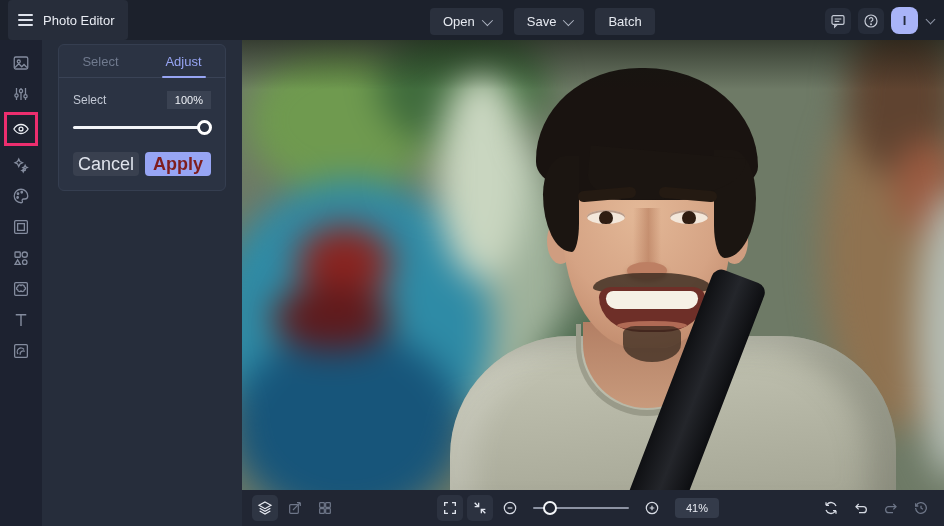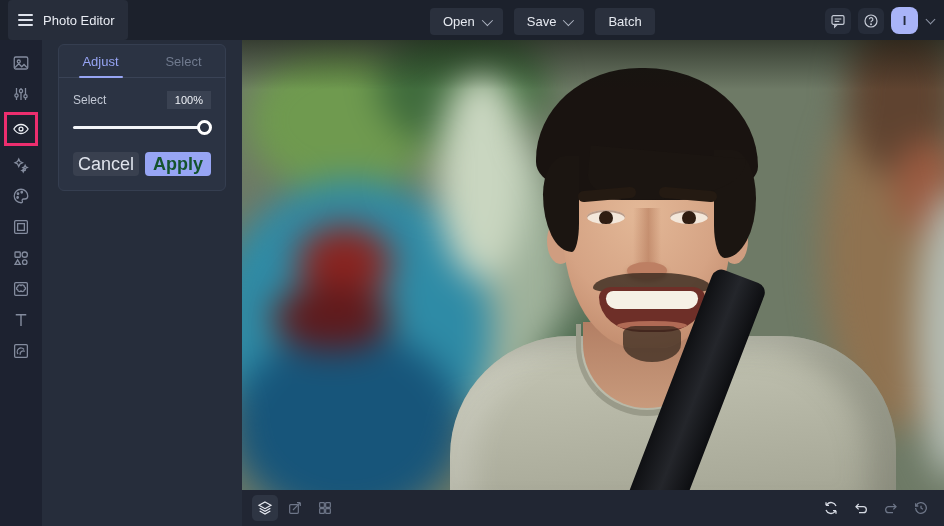--- a/index.html
+++ b/index.html
@@ -43,21 +43,21 @@
   .card-body { padding:13px 14px 14px; }
   .amount-row { display:flex; align-items:center; justify-content:space-between; }
   .amount-label { font-size:12px; color:#c2c8d4; }
   .value-chip { background:#3a4252; border-radius:0; padding:3px 8px; font-size:11px; color:#eef1f6; }
   .slider { position:relative; height:15px; margin-top:11px; cursor:pointer; }
   .slider .track { position:absolute; left:0; right:0; top:6px; height:2.5px; background:#f3f5f8; border-radius:2px; }
   .slider .knob { position:absolute; top:0; width:15px; height:15px; border-radius:50%; border:3px solid #ffffff; background:#2b3343; }
   .panel-actions { display:flex; gap:6px; margin-top:17px; }
   .btn { flex:1; height:24px; border:none; border-radius:4px; font-size:18px; font-family:inherit; cursor:pointer; }
   .btn-cancel { background:#39404f; color:#dfe3ec; }
-  .btn-apply { background:#97a5f4; color:#14532d; font-weight:bold; }
+  .btn-apply { background:#97a5f4; color:#7f1d1d; font-weight:bold; }
 
   
   .canvas { position:absolute; left:242px; top:40px; width:702px; height:486px; background:#11141c; }
   .photo { position:absolute; left:0; top:0; width:702px; height:450px; overflow:hidden; background:#6e7a66; }
   .bgwrap { position:absolute; inset:-40px; filter:blur(17px); }
   .blob { position:absolute; border-radius:50%; }
   .b1 { left:45px; top:45px; width:190px; height:150px; background:#6f9a4f; }
   .b2 { left:175px; top:20px; width:170px; height:130px; background:#3f6b3c; }
   .b3 { left:235px; top:130px; width:130px; height:290px; background:#9fb29b; }
   .b4 { left:10px; top:180px; width:280px; height:300px; background:#2e8ba6; }
@@ -230,22 +230,22 @@
           <rect x="3.5" y="3.5" width="17" height="17" rx="1.5"></rect>
           <path d="M8 16a5 5 0 0 1 8-6"></path>
           <path d="M11 17a4 4 0 0 1 6-4.5"></path>
         </svg>
     </div>
   </div>
 
   <div class="panel">
     <div class="card">
       <div class="tabs">
+        <div class="tab">Select</div>
         <div class="tab active">Adjust</div>
-        <div class="tab">Select</div>
       </div>
       <div class="card-body">
         <div class="amount-row">
           <span class="amount-label">Select</span>
           <span class="value-chip">100%</span>
         </div>
         <div class="slider">
           <div class="track"></div>
           <div class="knob" style="right:-1px;"></div>
         </div>
@@ -325,20 +325,49 @@
         <div class="bb-btn">
           <svg viewBox="0 0 24 24" fill="none" stroke="currentColor" stroke-width="1.8">
               <rect x="4" y="4" width="7" height="7" rx="1"></rect>
               <rect x="13" y="4" width="7" height="7" rx="1"></rect>
               <rect x="4" y="13" width="7" height="7" rx="1"></rect>
               <rect x="13" y="13" width="7" height="7" rx="1"></rect>
             </svg>
         </div>
       </div>
 
+      <div class="bb-group">
+        <div class="bb-btn boxed">
+          <svg viewBox="0 0 24 24" fill="none" stroke="currentColor" stroke-width="2">
+              <path d="M4 9V4h5M15 4h5v5M20 15v5h-5M9 20H4v-5"></path>
+            </svg>
+        </div>
+        <div class="bb-btn boxed">
+          <svg viewBox="0 0 24 24" fill="none" stroke="currentColor" stroke-width="2">
+              <path d="M10 4v6H4M10 10L4 4M14 20v-6h6M14 14l6 6"></path>
+            </svg>
+        </div>
+        <div class="bb-btn lit">
+          <svg viewBox="0 0 24 24" fill="none" stroke="currentColor" stroke-width="1.8">
+              <circle cx="12" cy="12" r="8.5"></circle>
+              <path d="M8.5 12h7"></path>
+            </svg>
+        </div>
+        <div class="zoom-slider">
+          <div class="track"></div>
+          <div class="knob"></div>
+        </div>
+        <div class="bb-btn lit">
+          <svg viewBox="0 0 24 24" fill="none" stroke="currentColor" stroke-width="1.8">
+              <circle cx="12" cy="12" r="8.5"></circle>
+              <path d="M8.5 12h7M12 8.5v7"></path>
+            </svg>
+        </div>
+        <div class="zoom-chip">41%</div>
+      </div>
 
       <div class="bb-group">
         <div class="bb-btn lit">
           <svg viewBox="0 0 24 24" fill="none" stroke="currentColor" stroke-width="1.9">
               <path d="M19.5 9A8 8 0 0 0 6 6.5L4.5 8M4.5 8V3.5M4.5 8H9"></path>
               <path d="M4.5 15A8 8 0 0 0 18 17.5l1.5-1.5M19.5 16v4.5M19.5 16H15"></path>
             </svg>
         </div>
         <div class="bb-btn lit">
           <svg viewBox="0 0 24 24" fill="none" stroke="currentColor" stroke-width="1.9">

